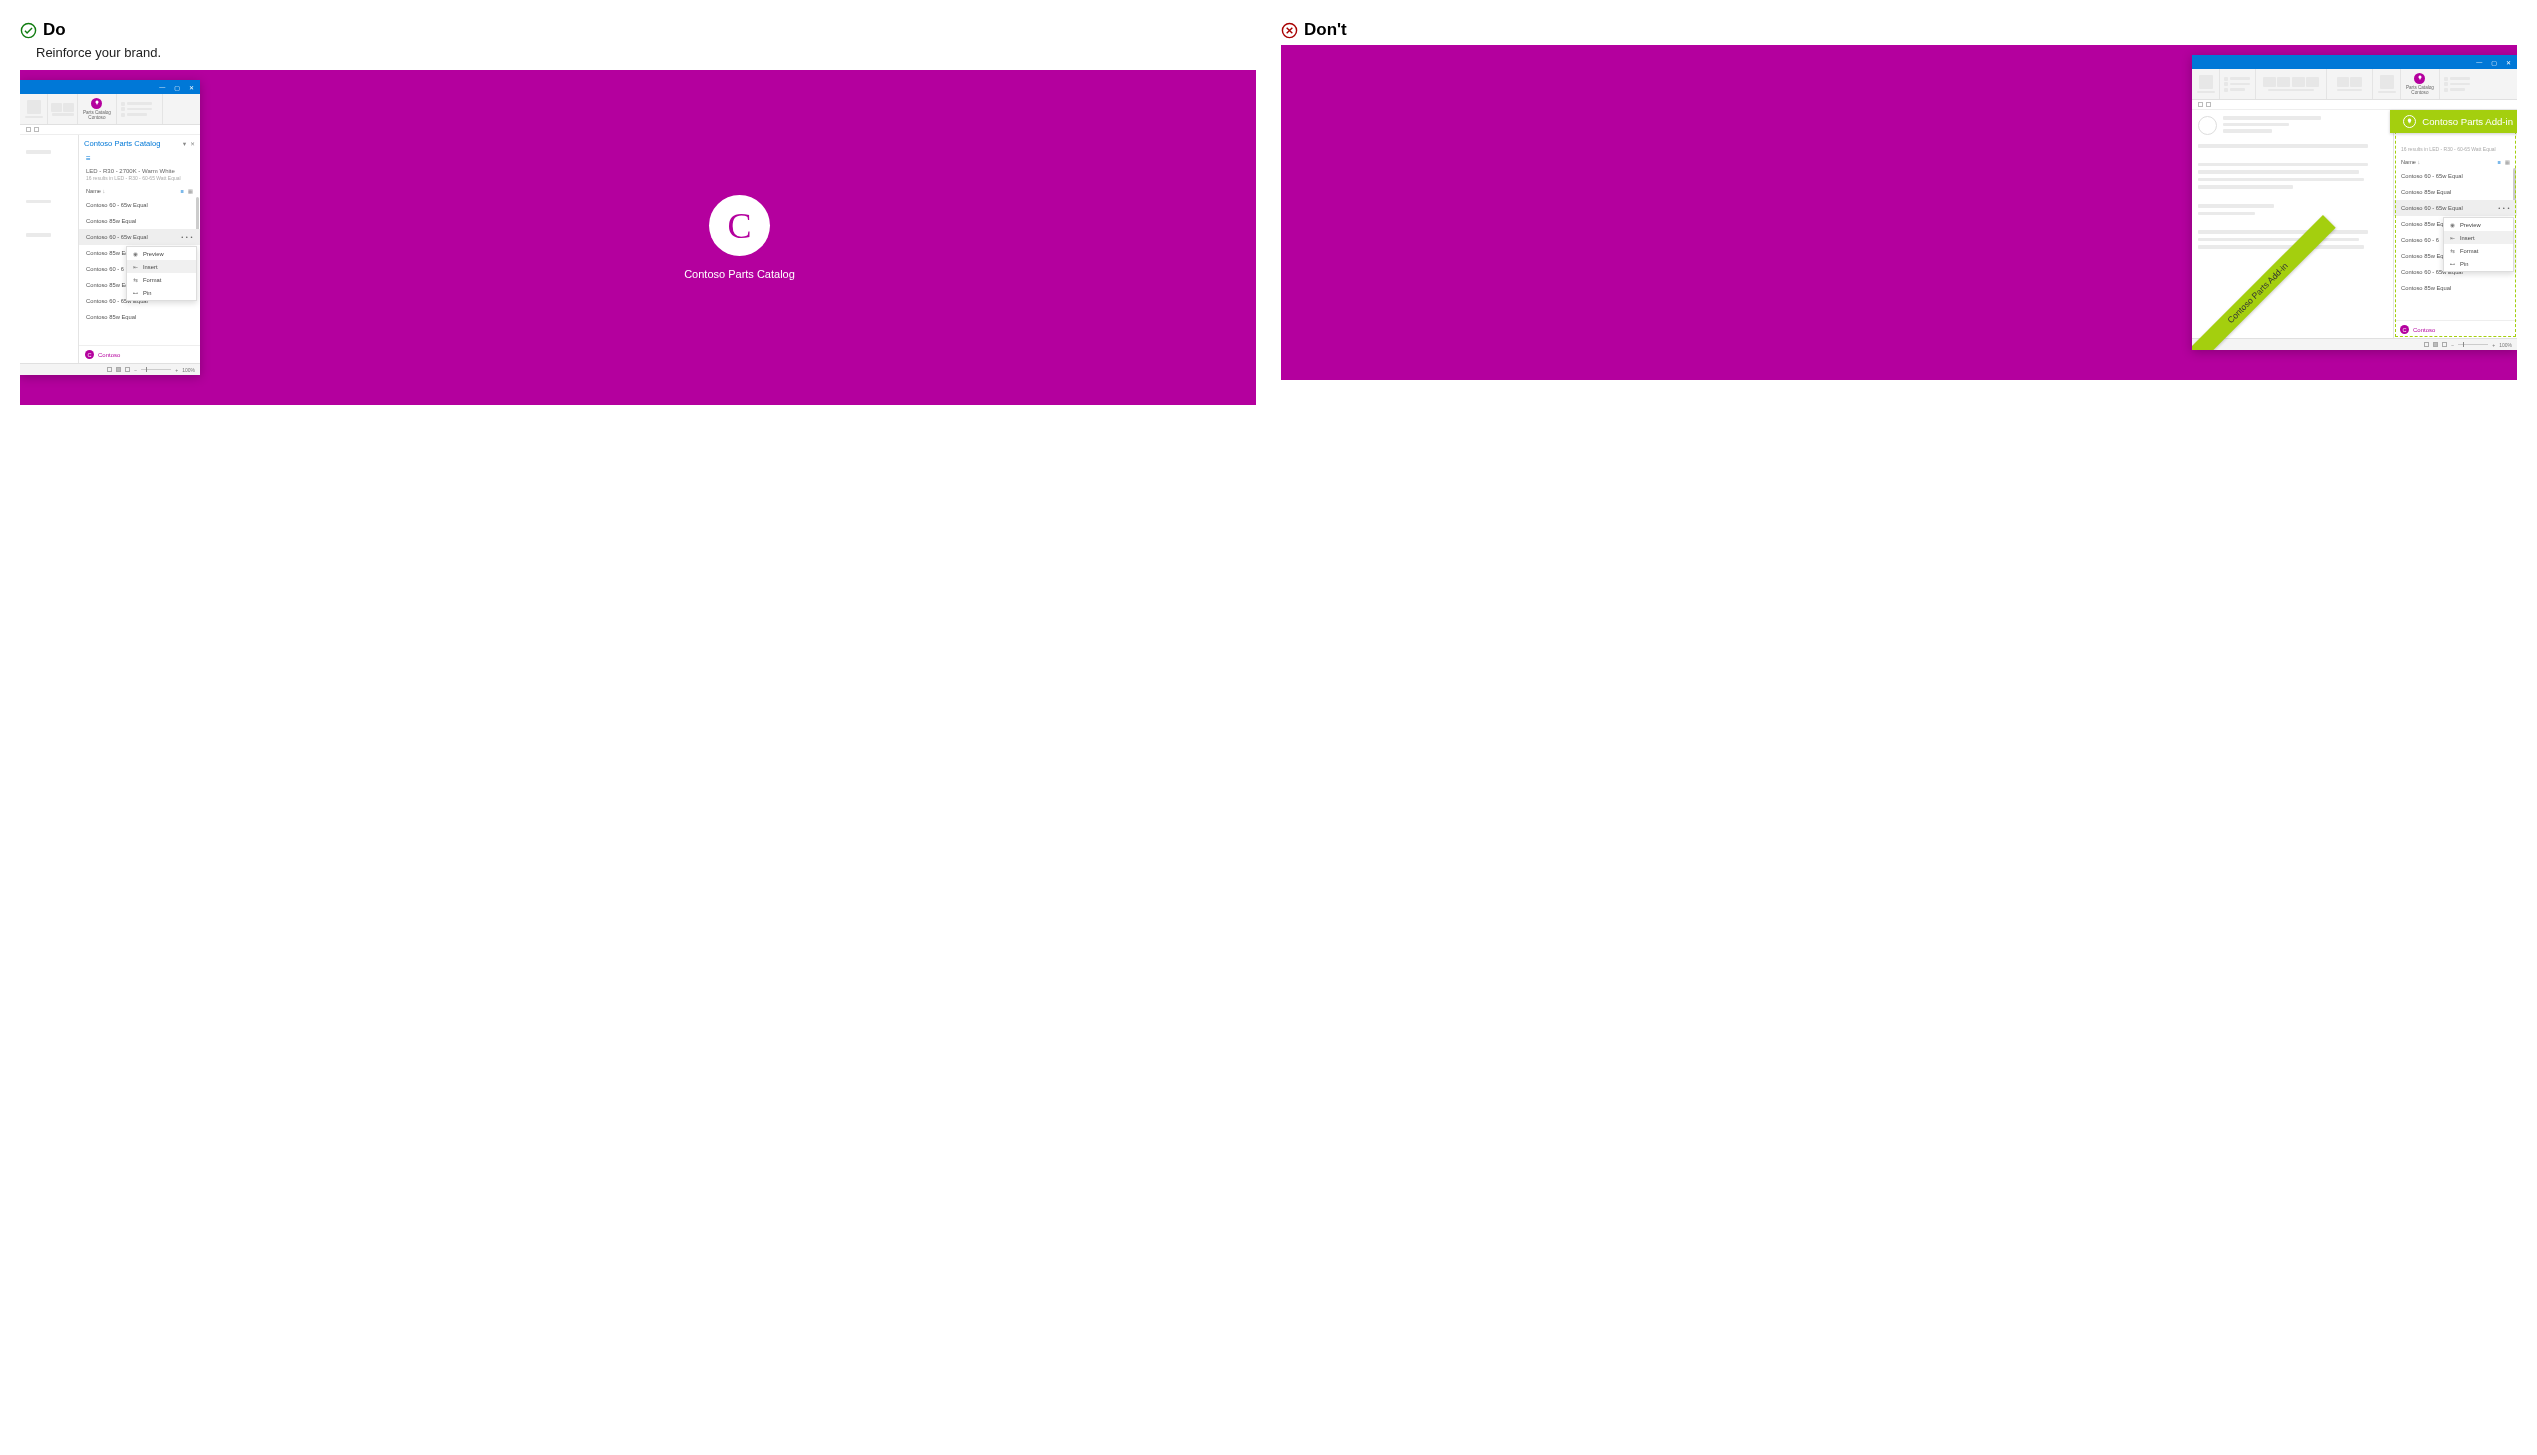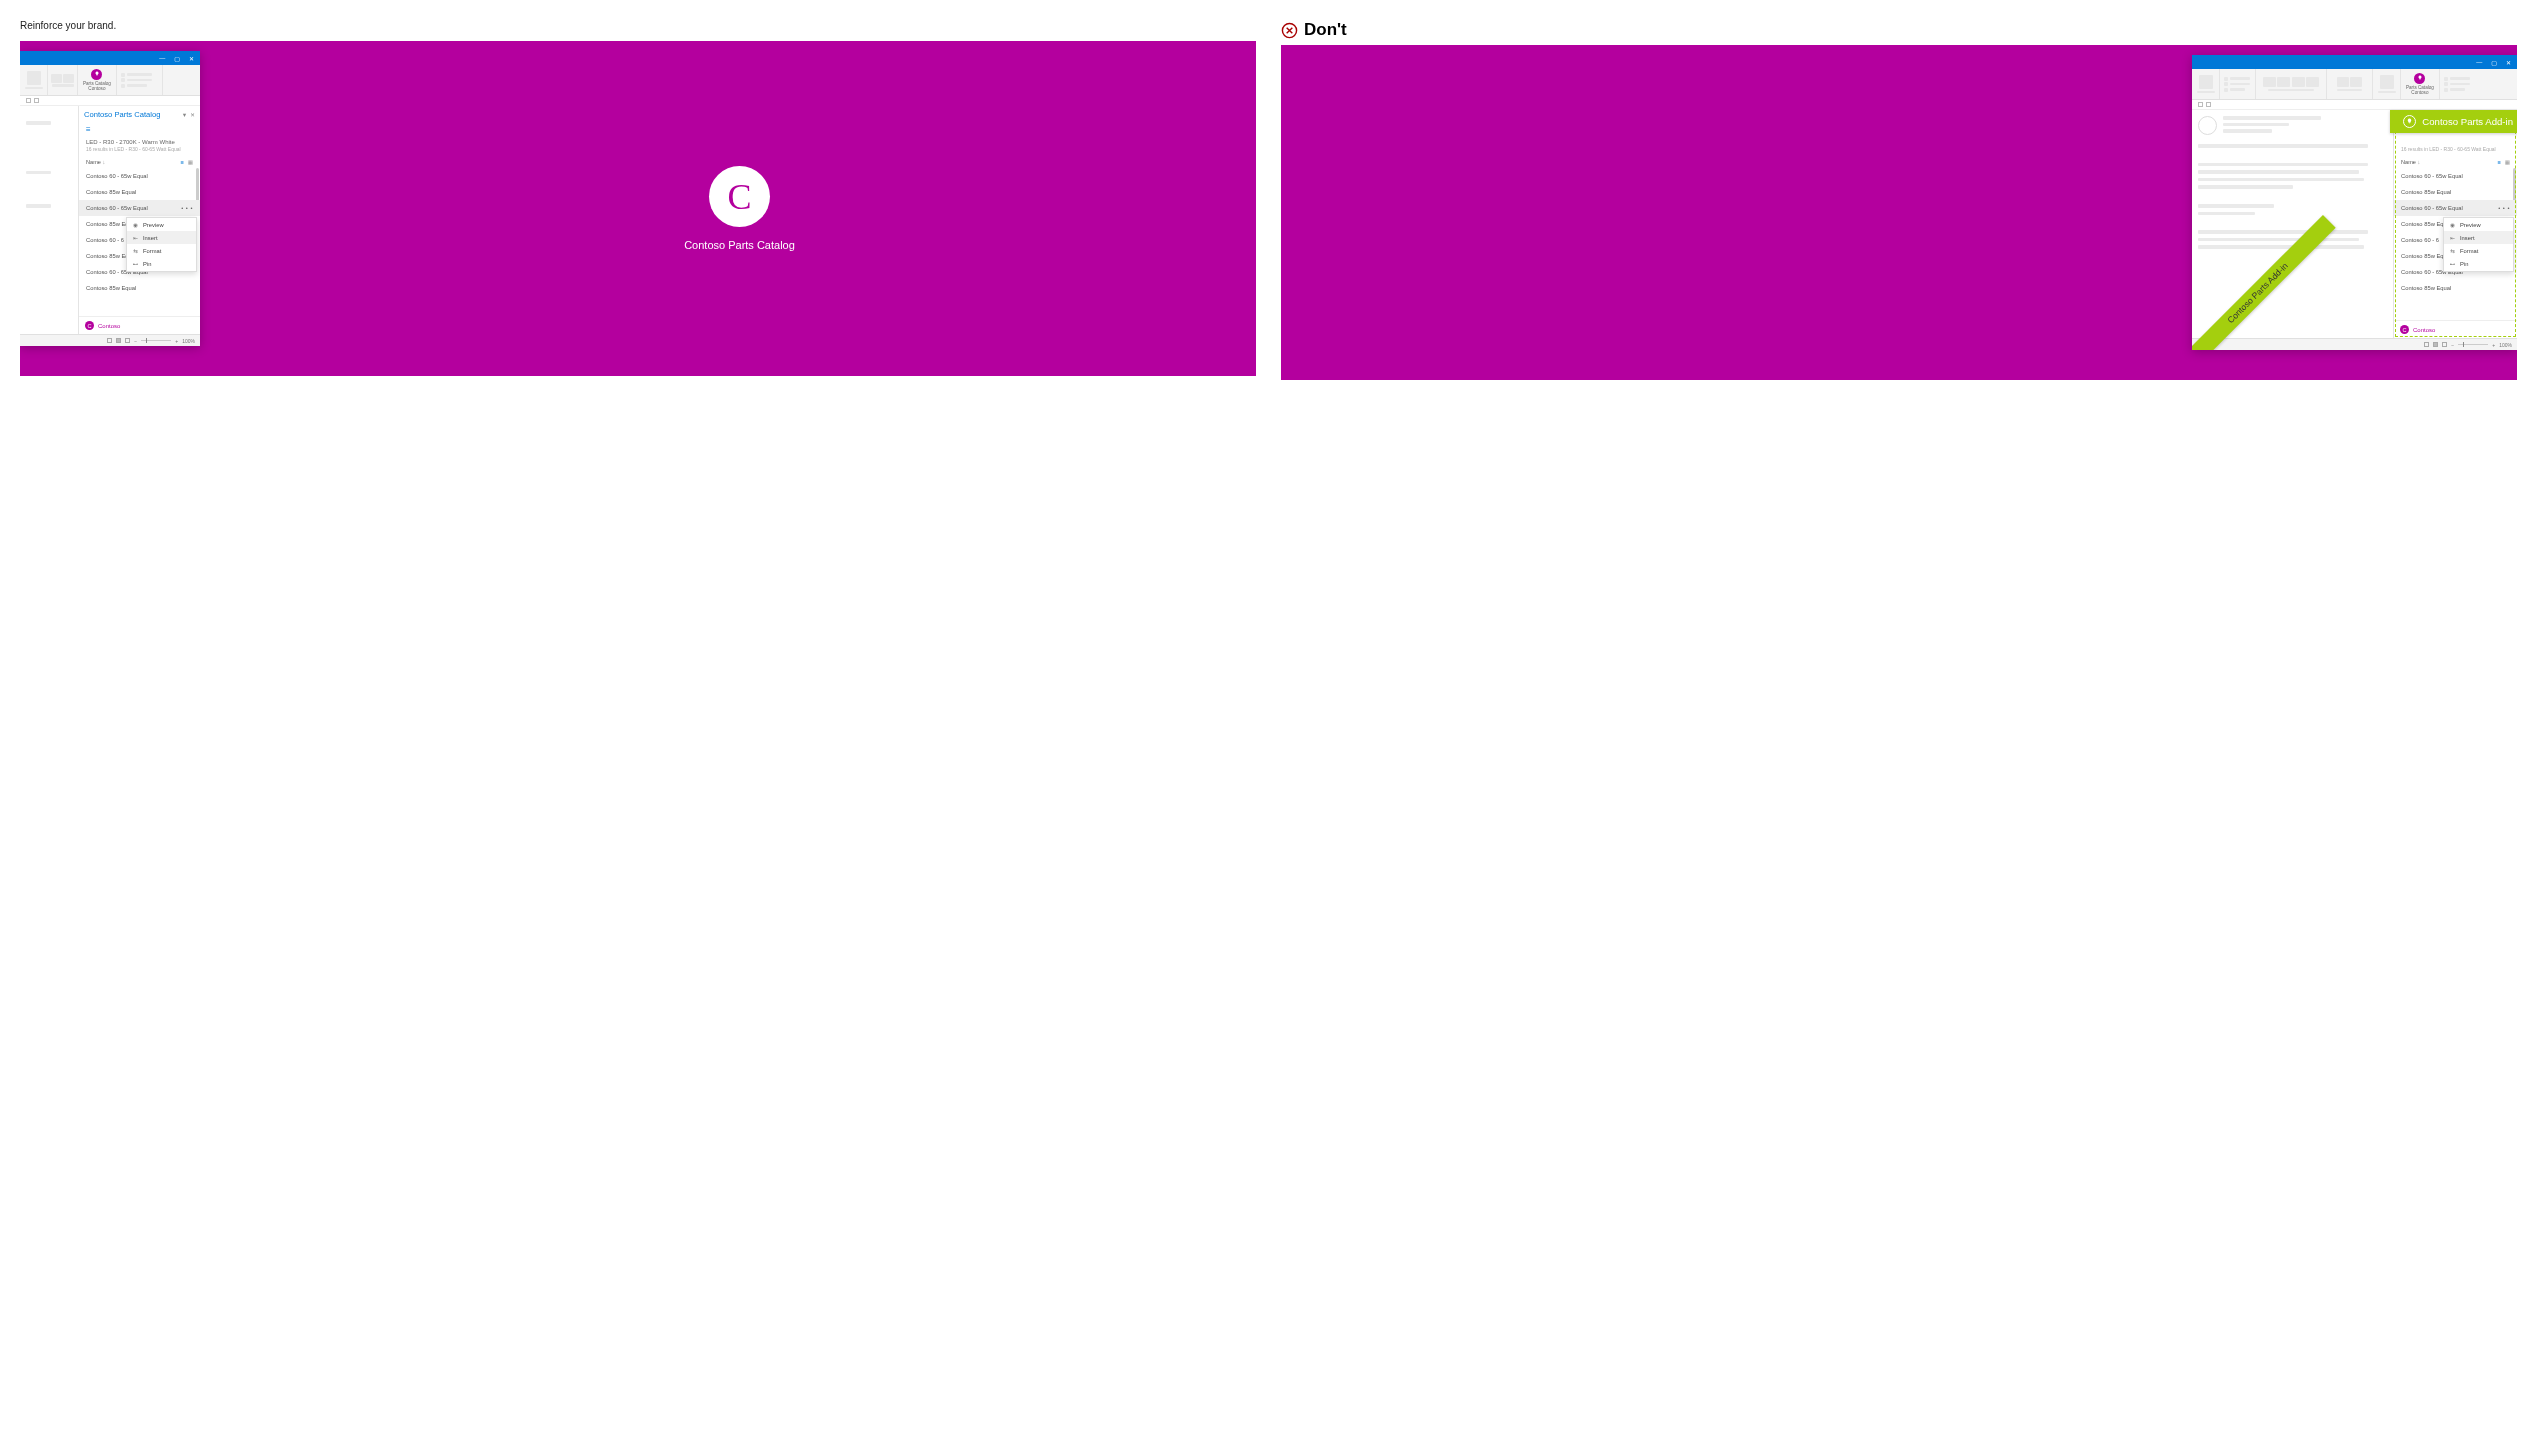--- a/index.html
+++ b/index.html
@@ -16,21 +16,21 @@
     flex-direction: column;
   }
   .panel-header {
     display: flex;
     align-items: center;
     gap: 6px;
     margin-bottom: 5px;
   }
   .panel-header svg { width: 17px; height: 17px; }
   .panel-title { font-size: 17px; font-weight: 700; color: #000; }
-  .panel-sub { font-size: 10px; color: #222; margin-bottom: 10px; font-weight: 300;}
+  .panel-sub { font-size: 13px; color: #222; margin-bottom: 10px; font-weight: 300; margin-left: 16px;}
   .canvas {
     background: #b4009e;
     padding: 10px 10px 30px 0;
     position: relative;
     height: 335px;
     overflow: hidden;
   }
   .canvas.dont { padding: 10px 0 30px 10px; }
   
   .appwin {
@@ -256,20 +256,27 @@
     z-index: 8;
   }
   
   .chkrow { display:flex; gap:3px; padding:2px 6px; border-bottom:0.5px solid #eee;}
   .chkrow .cb { width:5px;height:5px;border:0.5px solid #bbb;}
 </style>
 </head>
 <body>
 
 <div class="panel do">
+  <div class="panel-header">
+    <svg viewBox="0 0 24 24" fill="none" stroke="#107c10" stroke-width="2">
+        <circle cx="12" cy="12" r="10"></circle>
+        <path d="M7 12.5l3 3 7-7"></path>
+      </svg>
+    <div class="panel-title">Do</div>
+  </div>
   <div class="panel-sub">Reinforce your brand.</div>
   <div class="canvas">
     <div class="appwin">
       <div class="titlebar">
         <span>—</span>
         <span>▢</span>
         <span>✕</span>
       </div>
       <div class="ribbon">
         <div class="ribbon-group" style="width:28px">

